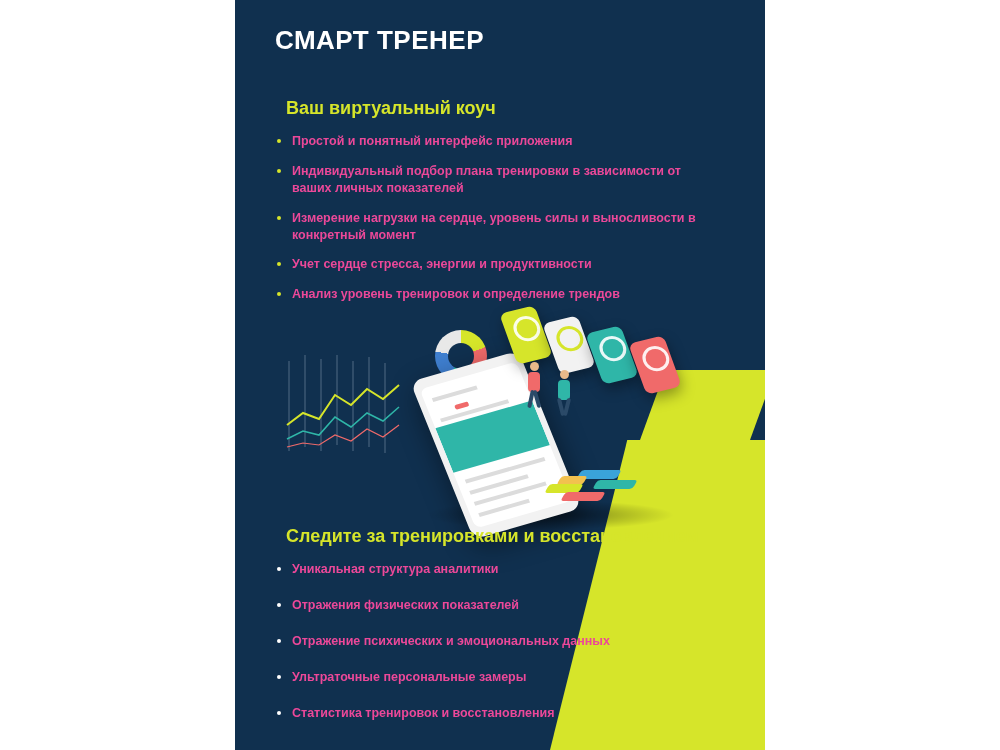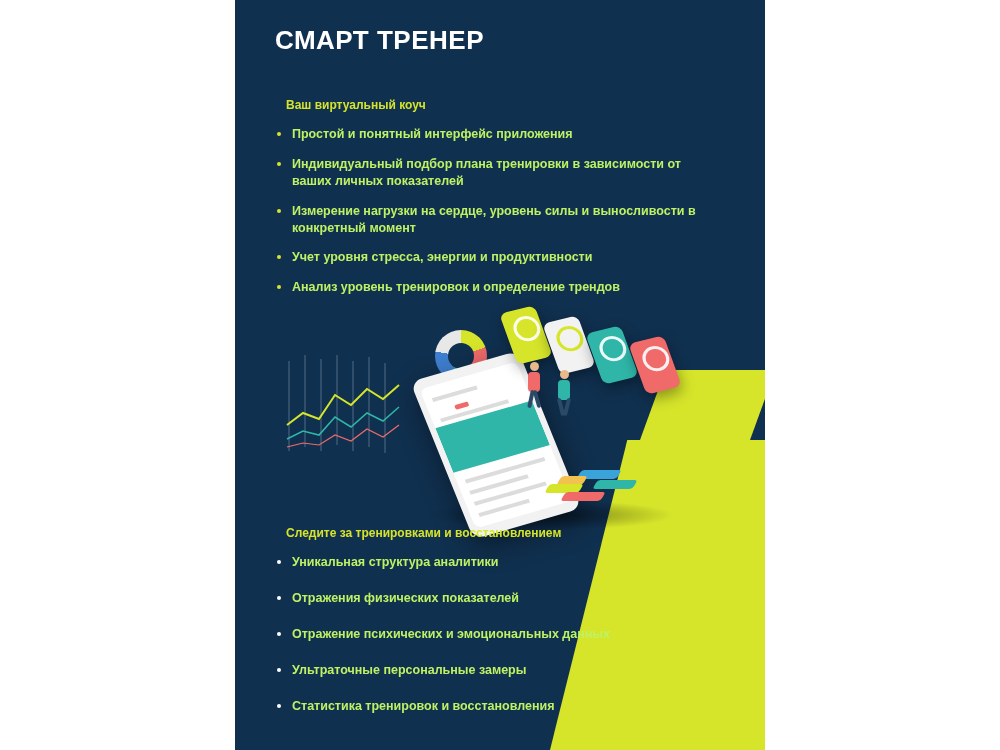--- a/index.html
+++ b/index.html
@@ -60,36 +60,36 @@
   .title {
     margin: 25px 0 0 0;
     color: #ffffff;
     font-size: 26px;
     font-weight: bold;
     letter-spacing: 0.5px;
   }
 
   .section-head {
     color: #d6e52a;
-    font-size: 12px;
+    font-size: 18px;
     font-weight: bold;
     margin-top: 42px;
     margin-bottom: 14px;
     padding-left: 11px;
   }
 
   ul.bullets {
     list-style: none;
     margin: 0;
     padding: 0;
   }
 
   ul.bullets li {
     position: relative;
-    color: #bef264;
+    color: #ec4899;
     font-size: 12.5px;
     font-weight: bold;
     line-height: 1.35;
     padding-left: 17px;
     margin-bottom: 13px;
     max-width: 420px;
   }
 
   ul.bullets li::before {
     content: "";
@@ -289,21 +289,21 @@
     <div class="content">
 
       <h1 class="title">СМАРТ ТРЕНЕР</h1>
 
       <div class="section-head">Ваш виртуальный коуч</div>
 
       <ul class="bullets">
         <li>Простой и понятный интерфейс приложения</li>
         <li>Индивидуальный подбор плана тренировки в зависимости от ваших личных показателей</li>
         <li>Измерение нагрузки на сердце, уровень силы и выносливости в конкретный момент</li>
-        <li>Учет уровня стресса, энергии и продуктивности</li>
+        <li>Учет сердце стресса, энергии и продуктивности</li>
         <li>Анализ уровень тренировок и определение трендов</li>
       </ul>
     </div>
 
     <div class="illustration">
 
       <div class="shadow-ellipse"></div>
 
       <svg class="chart-lines" viewBox="0 0 120 100">
         <g stroke="#9fb3c4" stroke-width="0.7" opacity="0.65">

